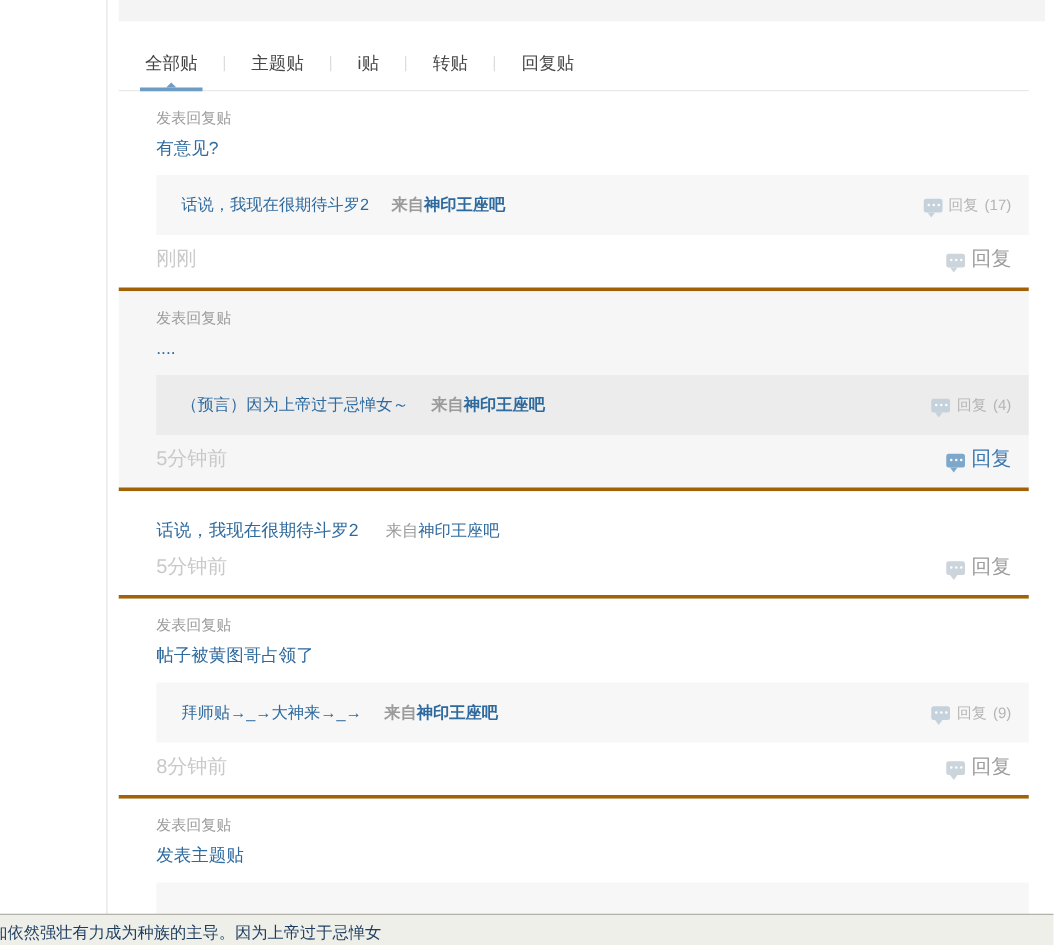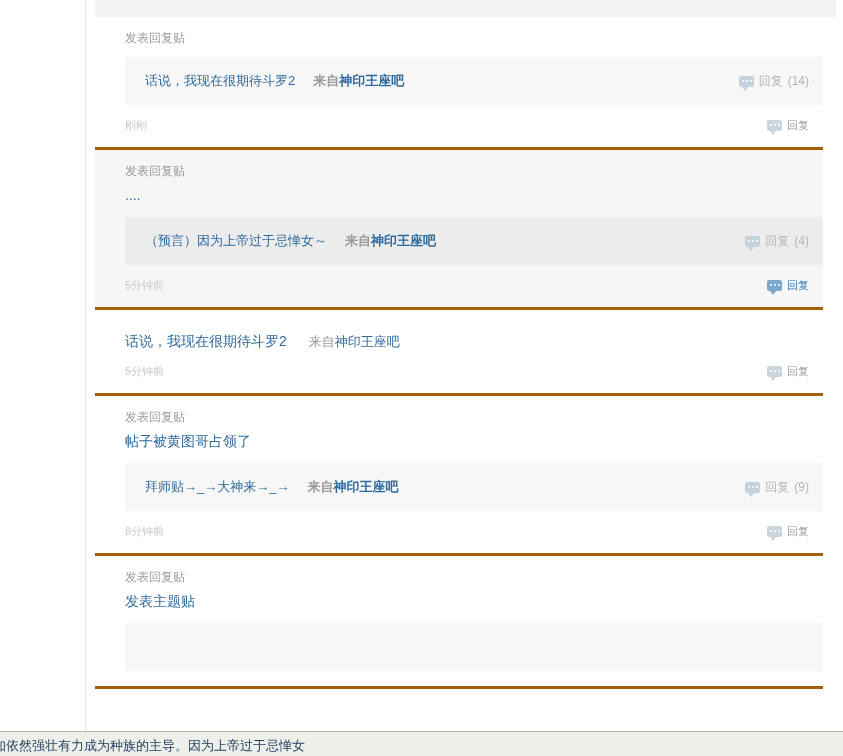--- a/index.html
+++ b/index.html
@@ -30,21 +30,21 @@
   .title-row { margin-top:8px; font-size:14px; line-height:19px; }
   a.link { color:#2f6a9e; text-decoration:none; cursor:pointer; }
   .from { margin-left:18px; font-size:13px; }
   .from-label { color:#9b9b9b; }
   .qbox { margin-top:12px; height:48px; background:#f7f7f7; display:flex; align-items:center;
     padding:0 14px 0 20px; font-size:13px; }
   .highlight .qbox { background:#ececec; }
   .q-from { margin-left:18px;font-weight:bold; }
   .reply-count { margin-left:auto; display:flex; align-items:center; gap:5px;
     color:#b5b5b5; font-size:12px; }
-  .footer { margin-top:13px; display:flex; align-items:center; font-size:11px;
+  .footer { margin-top:13px; display:flex; align-items:center; font-size:16px;
     line-height:14px; padding-right:14px; }
   .time { color:#c9c9c9; }
   .reply { margin-left:auto; display:flex; align-items:center; gap:5px;
     color:#9d9d9d; cursor:pointer; }
   .reply.active-blue { color:#3878b0; }
   .qbox.sliver { overflow:hidden; }
 
   
   .bubble { position:relative; width:15px; height:11px; border-radius:2px; display:inline-block; flex:0 0 auto; }
   .bubble::before { content:""; position:absolute; left:3px; top:4px; width:2px; height:2px;
@@ -64,34 +64,48 @@
 <body>
 
 <div class="page">
   <div class="gutter-border"></div>
 
   <div class="main">
     <div class="top-strip"></div>
 
     <div class="content">
 
+      <div class="tabs-row">
+        <div class="tab active">全部贴</div>
+        <span class="tab-divider"></span>
+        <div class="tab">主题贴</div>
+        <span class="tab-divider"></span>
+        <div class="tab">i贴</div>
+        <span class="tab-divider"></span>
+        <div class="tab">转贴</div>
+        <span class="tab-divider"></span>
+        <div class="tab">回复贴</div>
+      </div>
 
       <div class="feed">
 
         <div class="item">
           <div class="label">发表回复贴</div>
+          <div class="title-row">
+            <a class="link">有意见?</a>
+          </div>
           <div class="qbox">
             <a class="link">话说，我现在很期待斗罗2</a>
             <span class="q-from">
               <span class="from-label">来自</span><a class="link">神印王座吧</a>
             </span>
             <span class="reply-count">
               <span class="bubble c-light"></span>
               <span>回复</span>
-              <span>(14)</span>
+              <span>(17)</span>
             </span>
           </div>
           <div class="footer">
             <span class="time">刚刚</span>
             <span class="reply">
               <span class="bubble c-gray"></span>
               <span>回复</span>
             </span>
           </div>
         </div>

